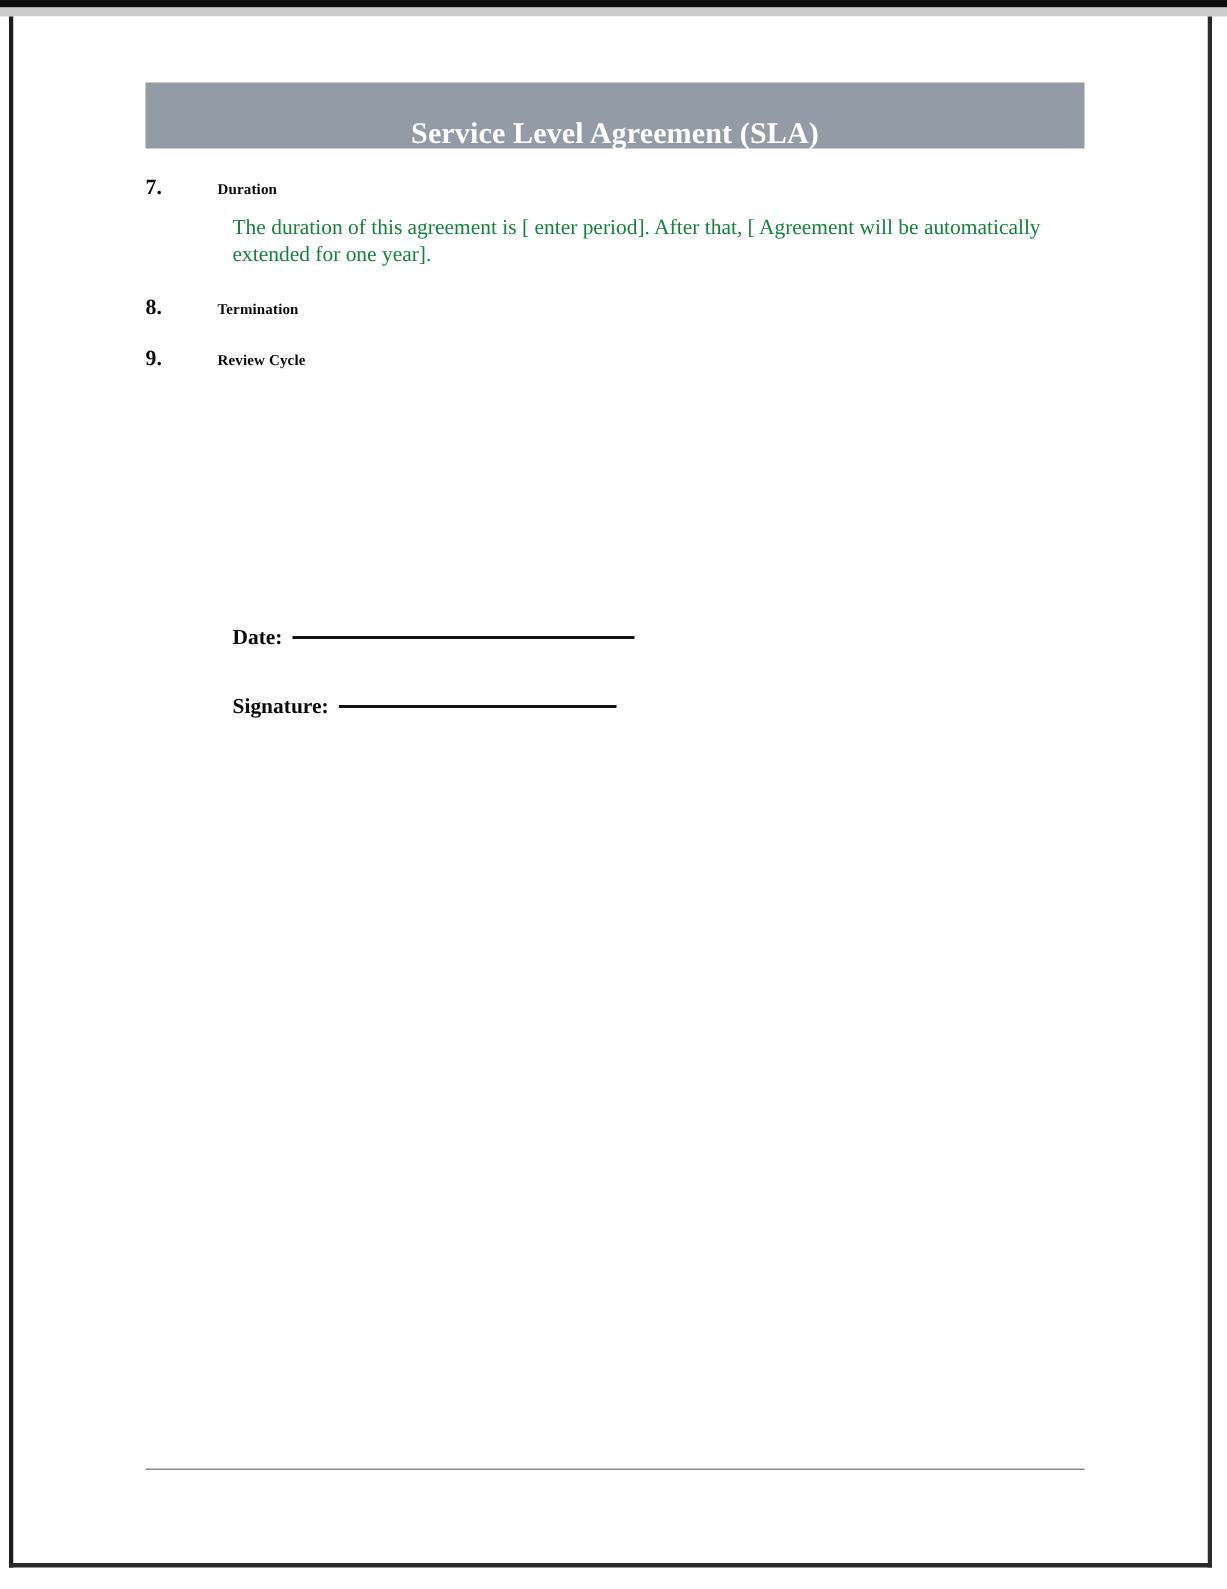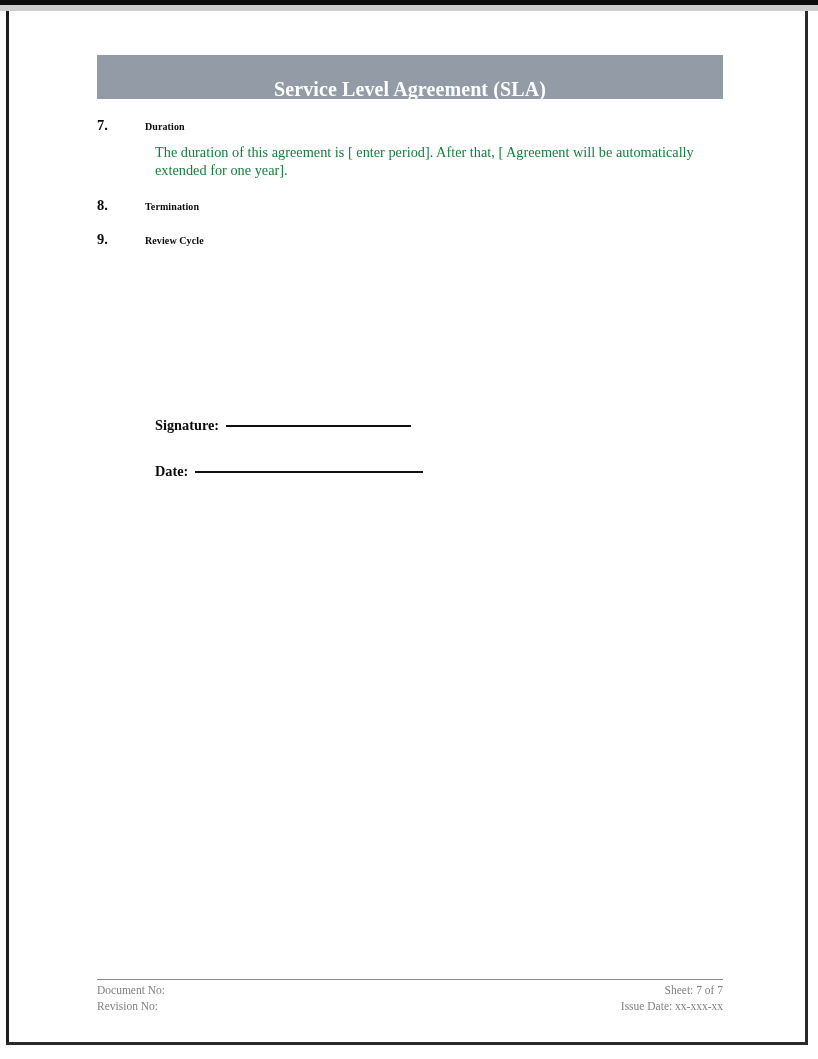--- a/index.html
+++ b/index.html
@@ -214,37 +214,27 @@
         <div class="section-heading-row">
           <span class="section-number">9.</span>
           <span class="section-title">Review Cycle</span>
         </div>
       </div>
 
     </div>
 
     <div id="signature-block">
       <div class="sig-row">
+        <span class="sig-label">Date:</span>
+        <span class="sig-rule sig-rule-date"></span>
+      </div>
+      <div class="sig-row">
         <span class="sig-label">Signature:</span>
         <span class="sig-rule sig-rule-signature"></span>
       </div>
-      <div class="sig-row">
-        <span class="sig-label">Date:</span>
-        <span class="sig-rule sig-rule-date"></span>
-      </div>
     </div>
 
     <div id="footer">
       <div id="footer-rule"></div>
-      <div id="footer-cols">
-        <div class="footer-col left">
-          <div class="footer-line">Document No:</div>
-          <div class="footer-line">Revision No:</div>
-        </div>
-        <div class="footer-col right">
-          <div class="footer-line">Sheet: 7 of 7</div>
-          <div class="footer-line">Issue Date: xx-xxx-xx</div>
-        </div>
-      </div>
     </div>
 
   </div>
 </div>
 
 </body></html>

